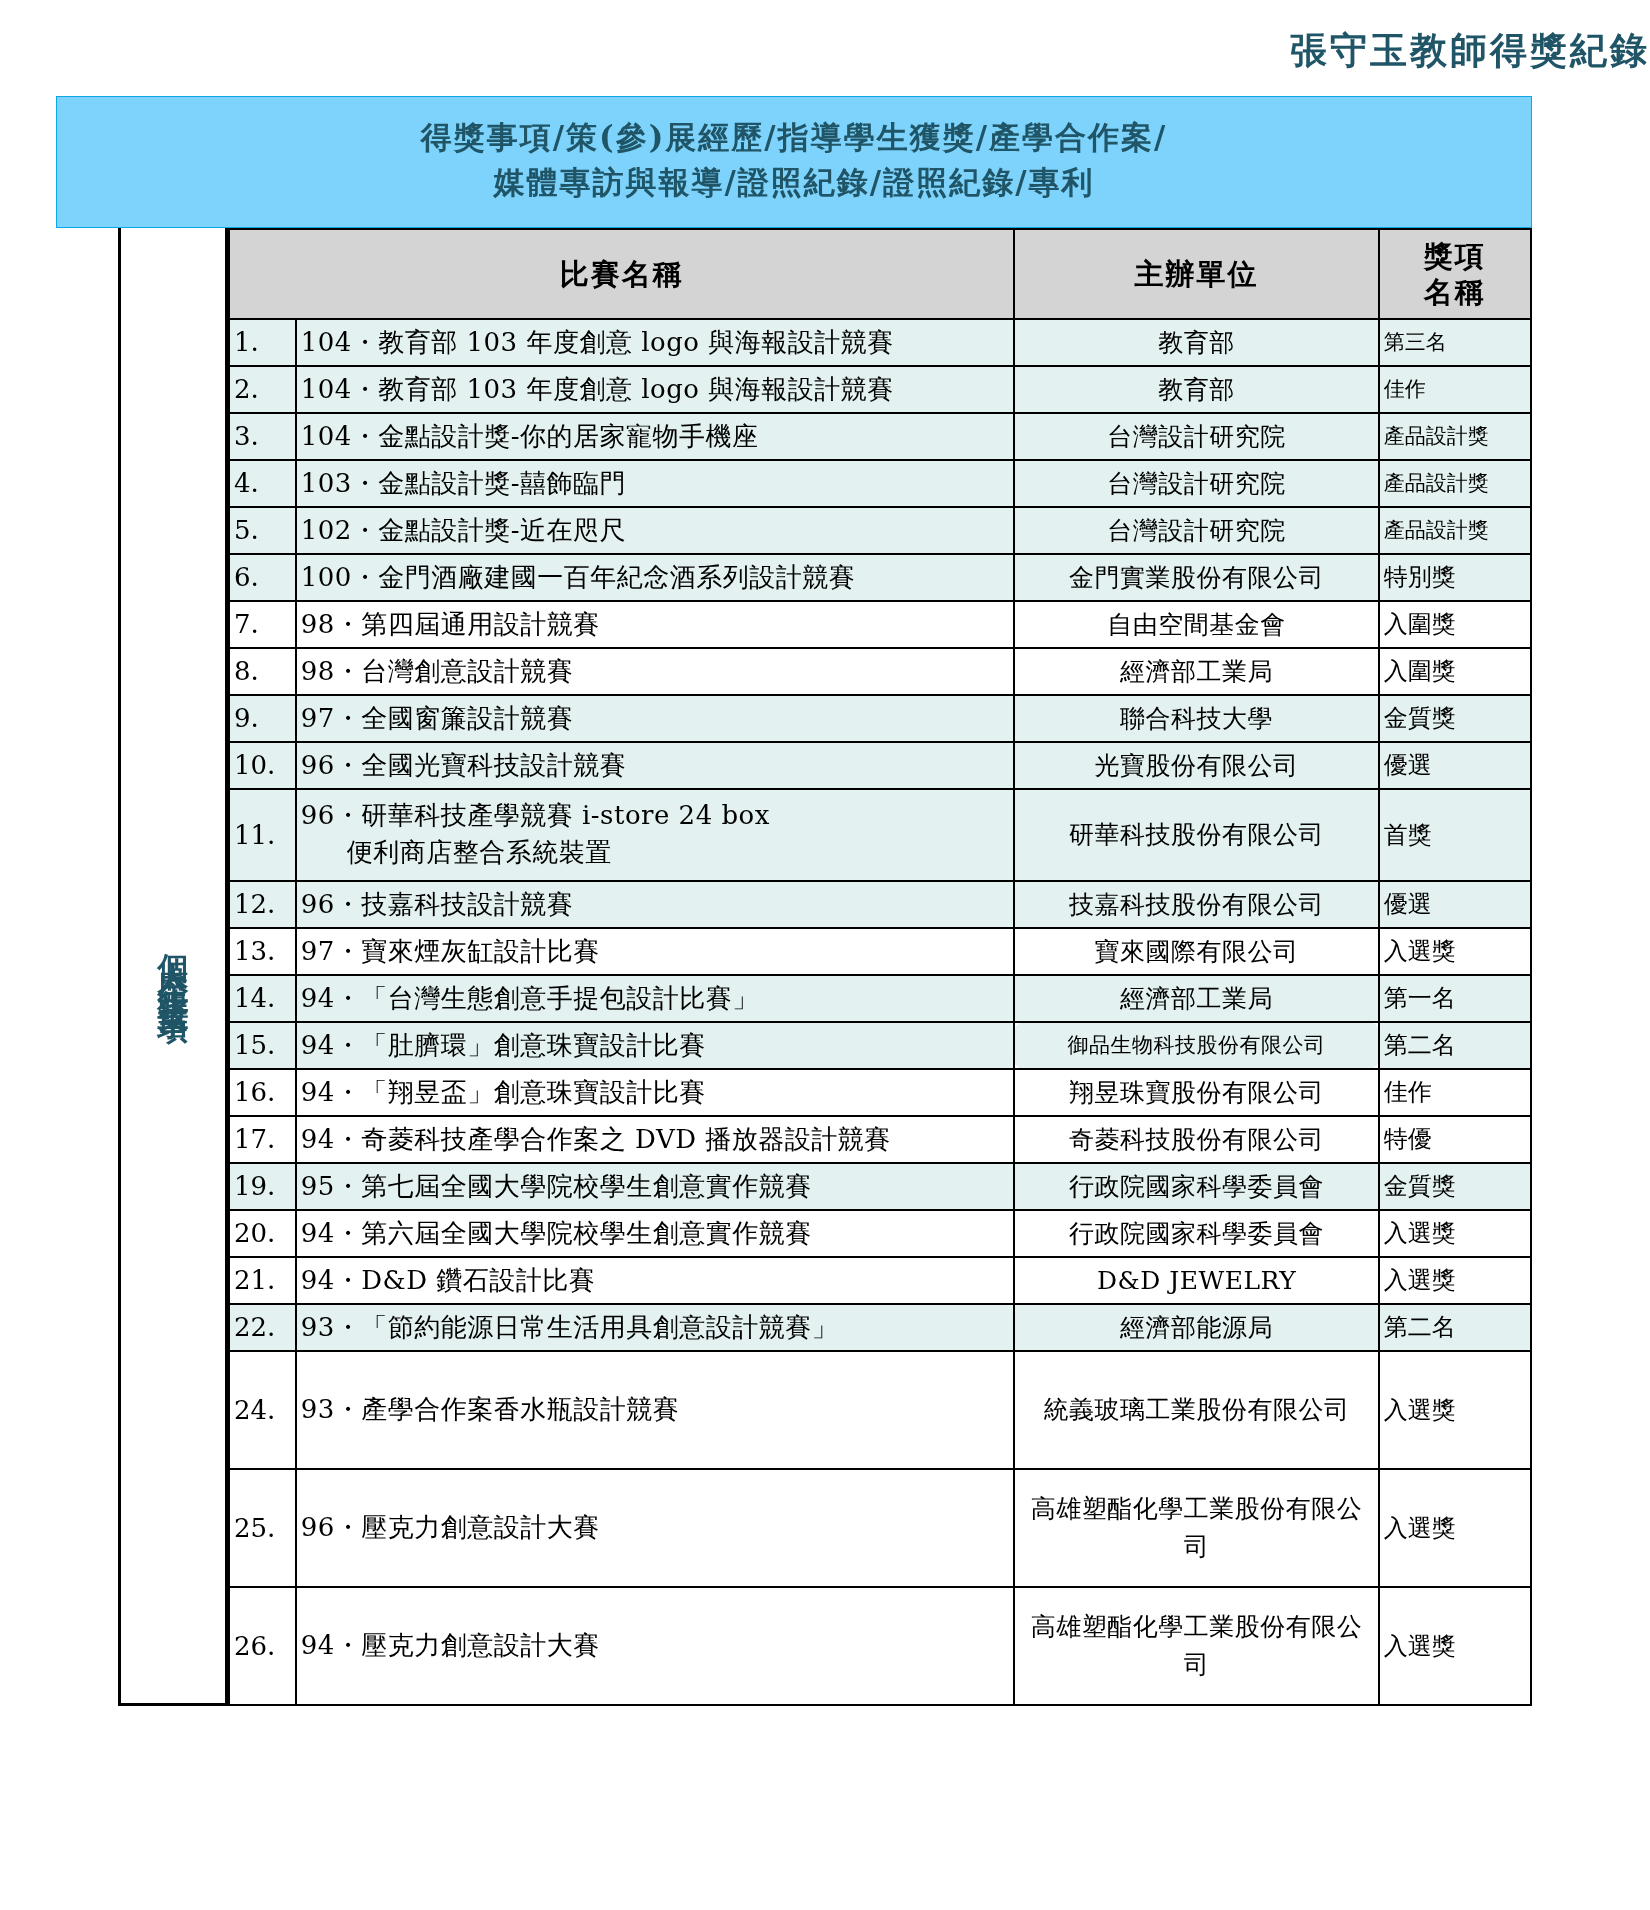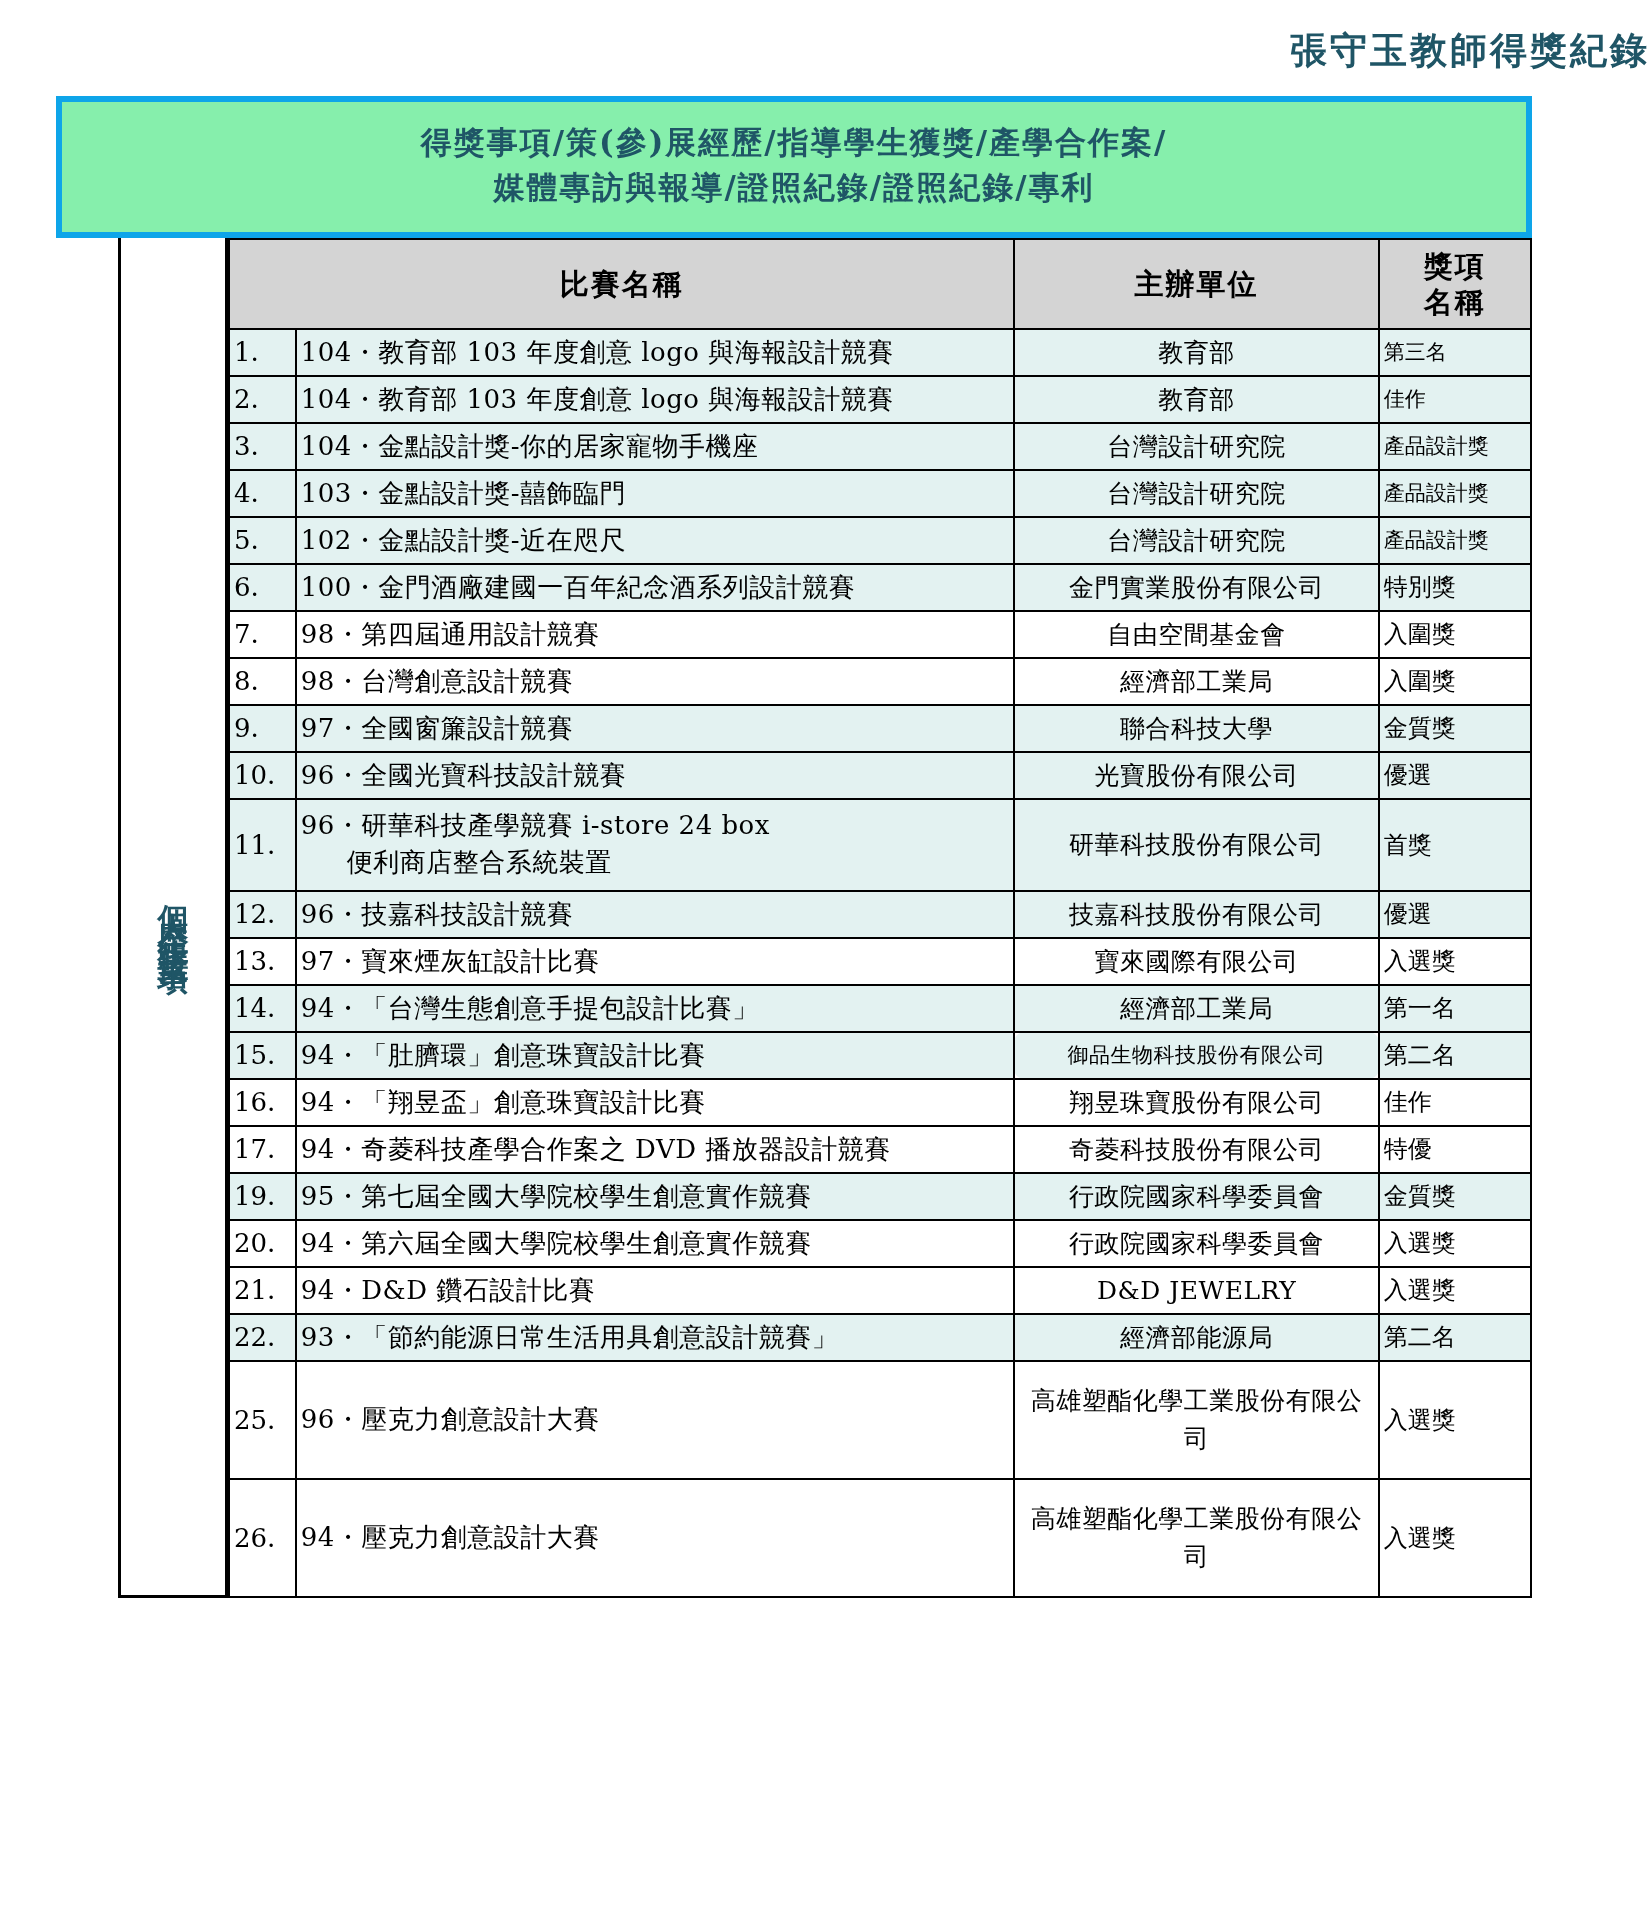--- a/index.html
+++ b/index.html
@@ -27,22 +27,22 @@
     font-size: 37px;
     font-weight: bold;
     letter-spacing: 3px;
     padding: 26px 0 20px 0;
     font-family: "DejaVu Serif", "Liberation Serif", serif;
   }
 
   
   .banner-wrap {
     margin: 0 118px 0 56px;
-    border: 6px solid #0ea5e9;
-    background: #86efac;
+    border: 1px solid #0ea5e9;
+    background: #7dd3fc;
     box-sizing: border-box;
   }
   .banner {
     text-align: center;
     color: #1f5566;
     font-size: 31px;
     font-weight: bold;
     letter-spacing: 2px;
     line-height: 1.45;
     padding: 18px 10px 22px 10px;
@@ -312,20 +312,26 @@
               <td class="c-org">D&amp;D  JEWELRY</td>
               <td class="c-award">入選獎</td>
             </tr>
             <tr class="tinted r-normal">
               <td class="c-num">22.</td>
               <td class="c-name">93・「節約能源日常生活用具創意設計競賽」</td>
               <td class="c-org">經濟部能源局</td>
               <td class="c-award">第二名</td>
             </tr>
             <tr class="plain r-xtall">
+              <td class="c-num">24.</td>
+              <td class="c-name">93・產學合作案香水瓶設計競賽</td>
+              <td class="c-org">統義玻璃工業股份有限公司</td>
+              <td class="c-award">入選獎</td>
+            </tr>
+            <tr class="plain r-xtall">
               <td class="c-num">25.</td>
               <td class="c-name">96・壓克力創意設計大賽</td>
               <td class="c-org">高雄塑酯化學工業股份有限公司</td>
               <td class="c-award">入選獎</td>
             </tr>
             <tr class="plain r-xtall">
               <td class="c-num">26.</td>
               <td class="c-name">94・壓克力創意設計大賽</td>
               <td class="c-org">高雄塑酯化學工業股份有限公司</td>
               <td class="c-award">入選獎</td>

